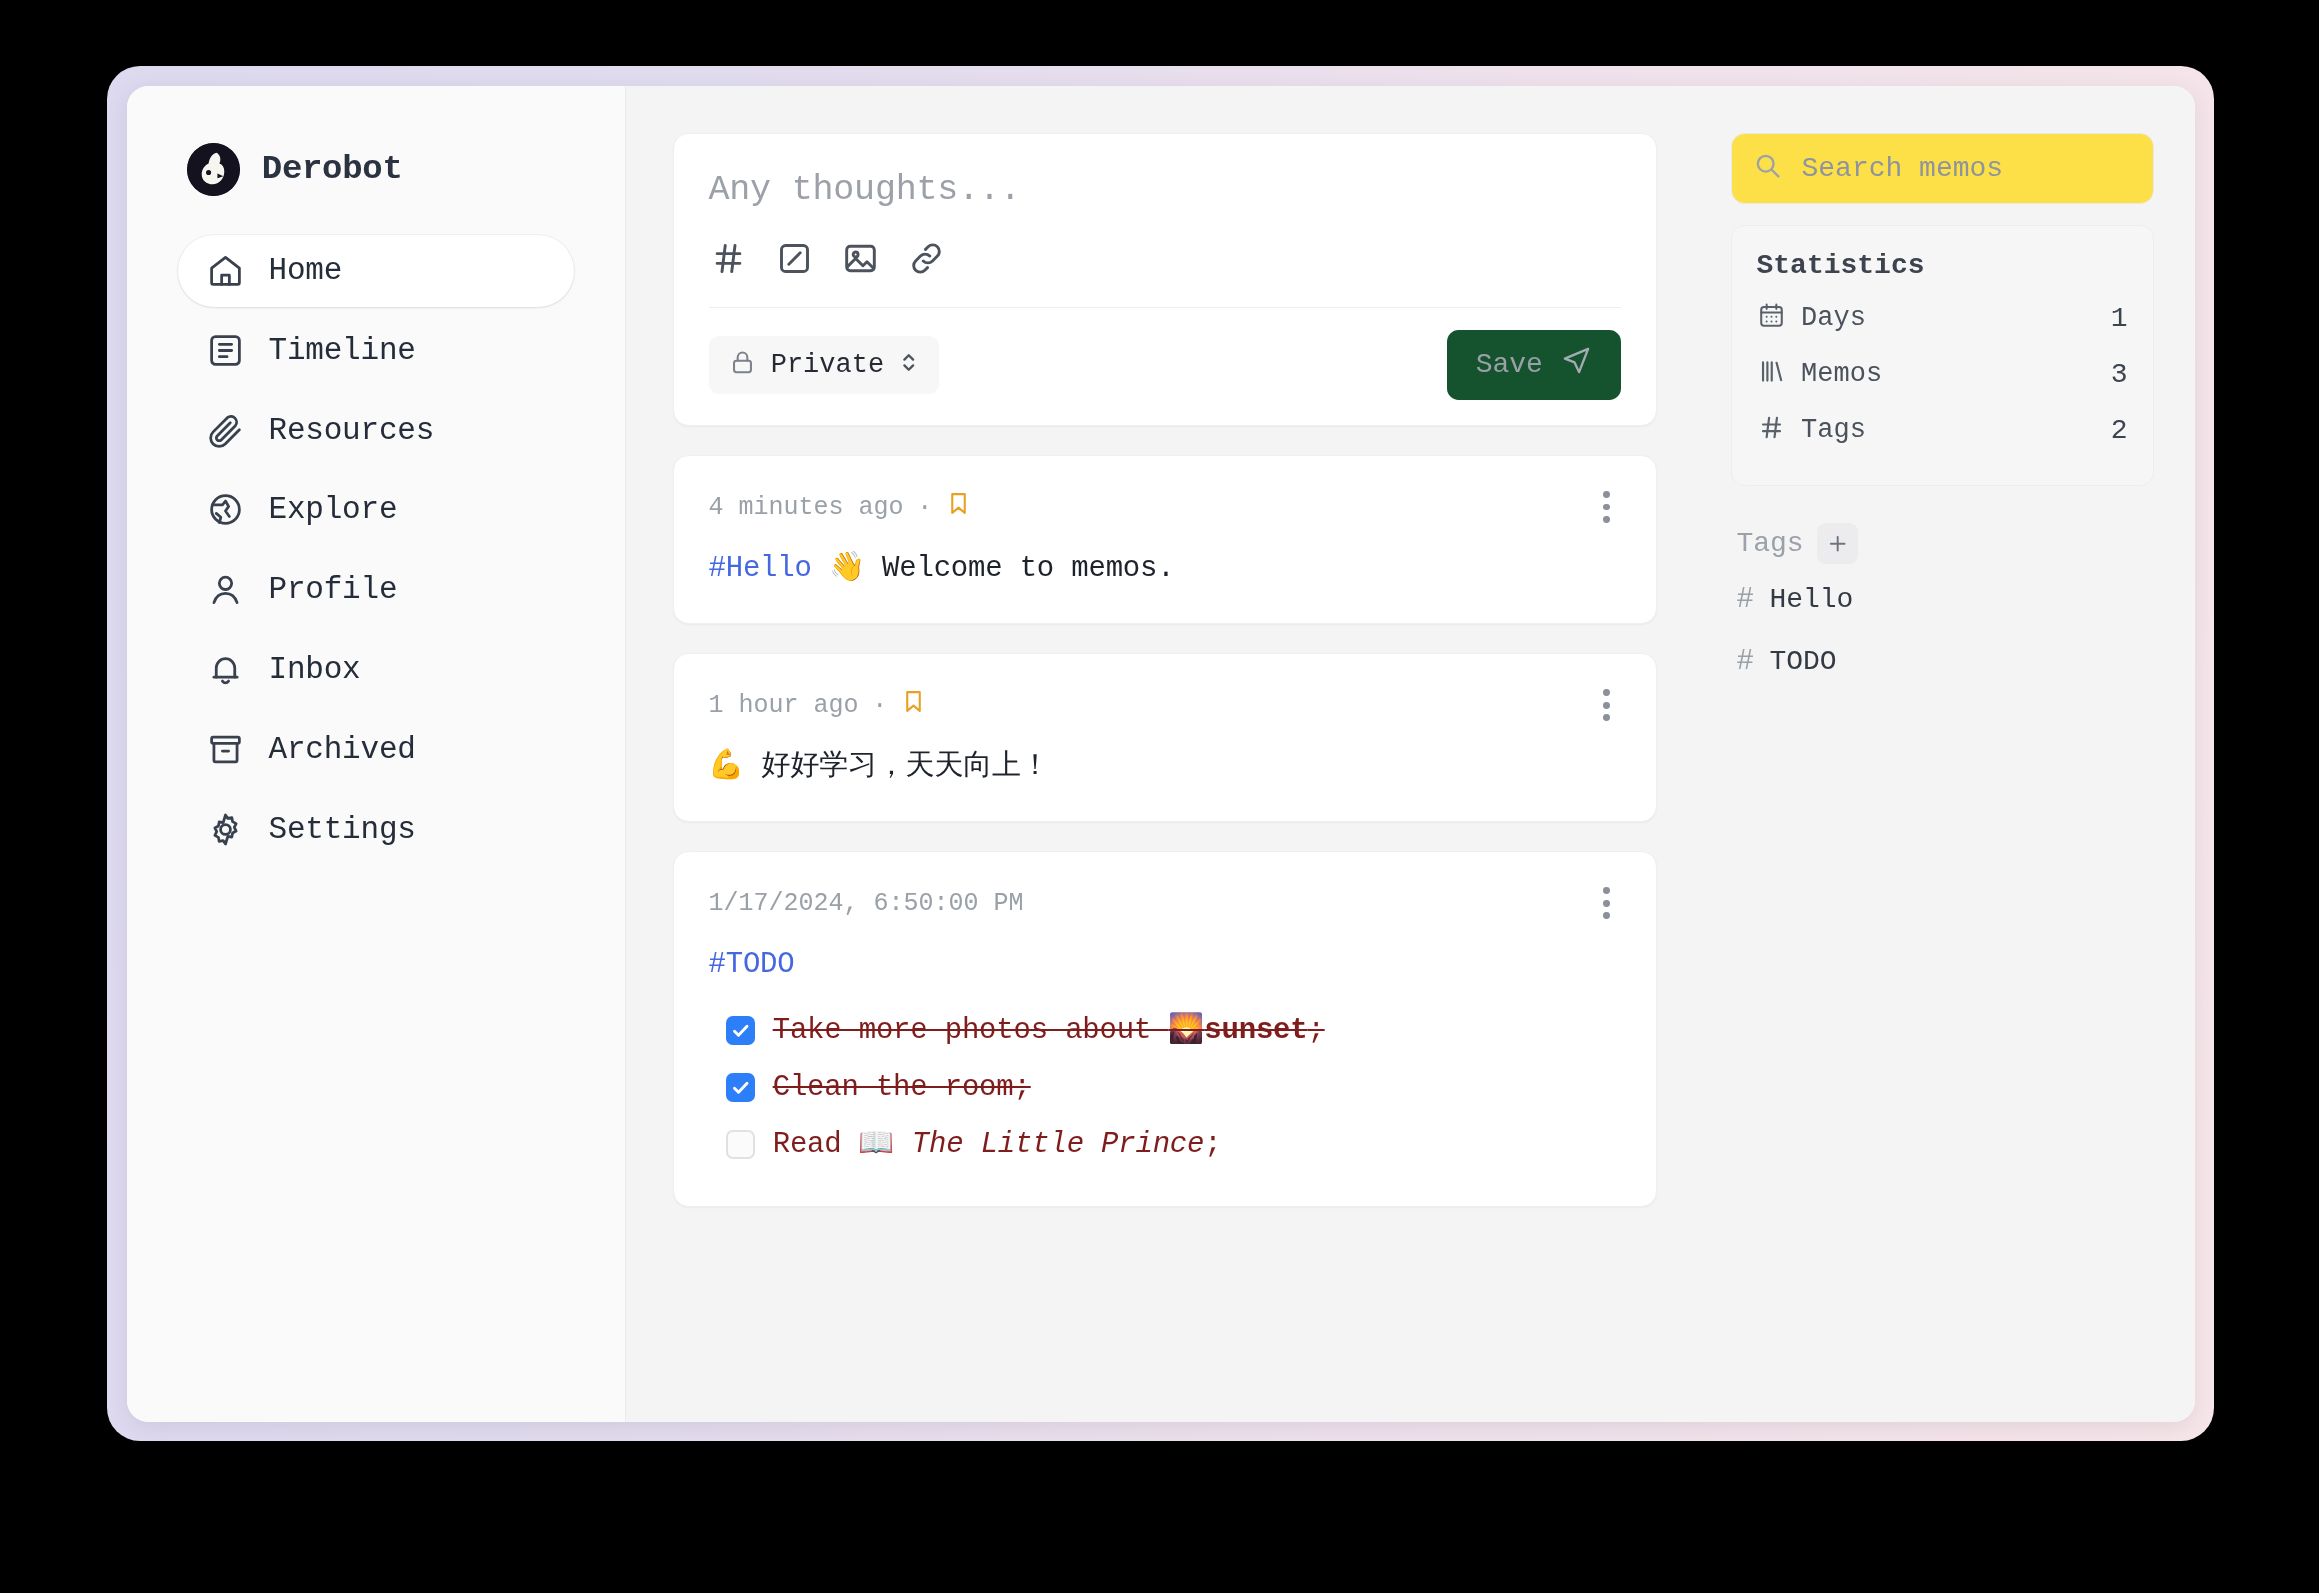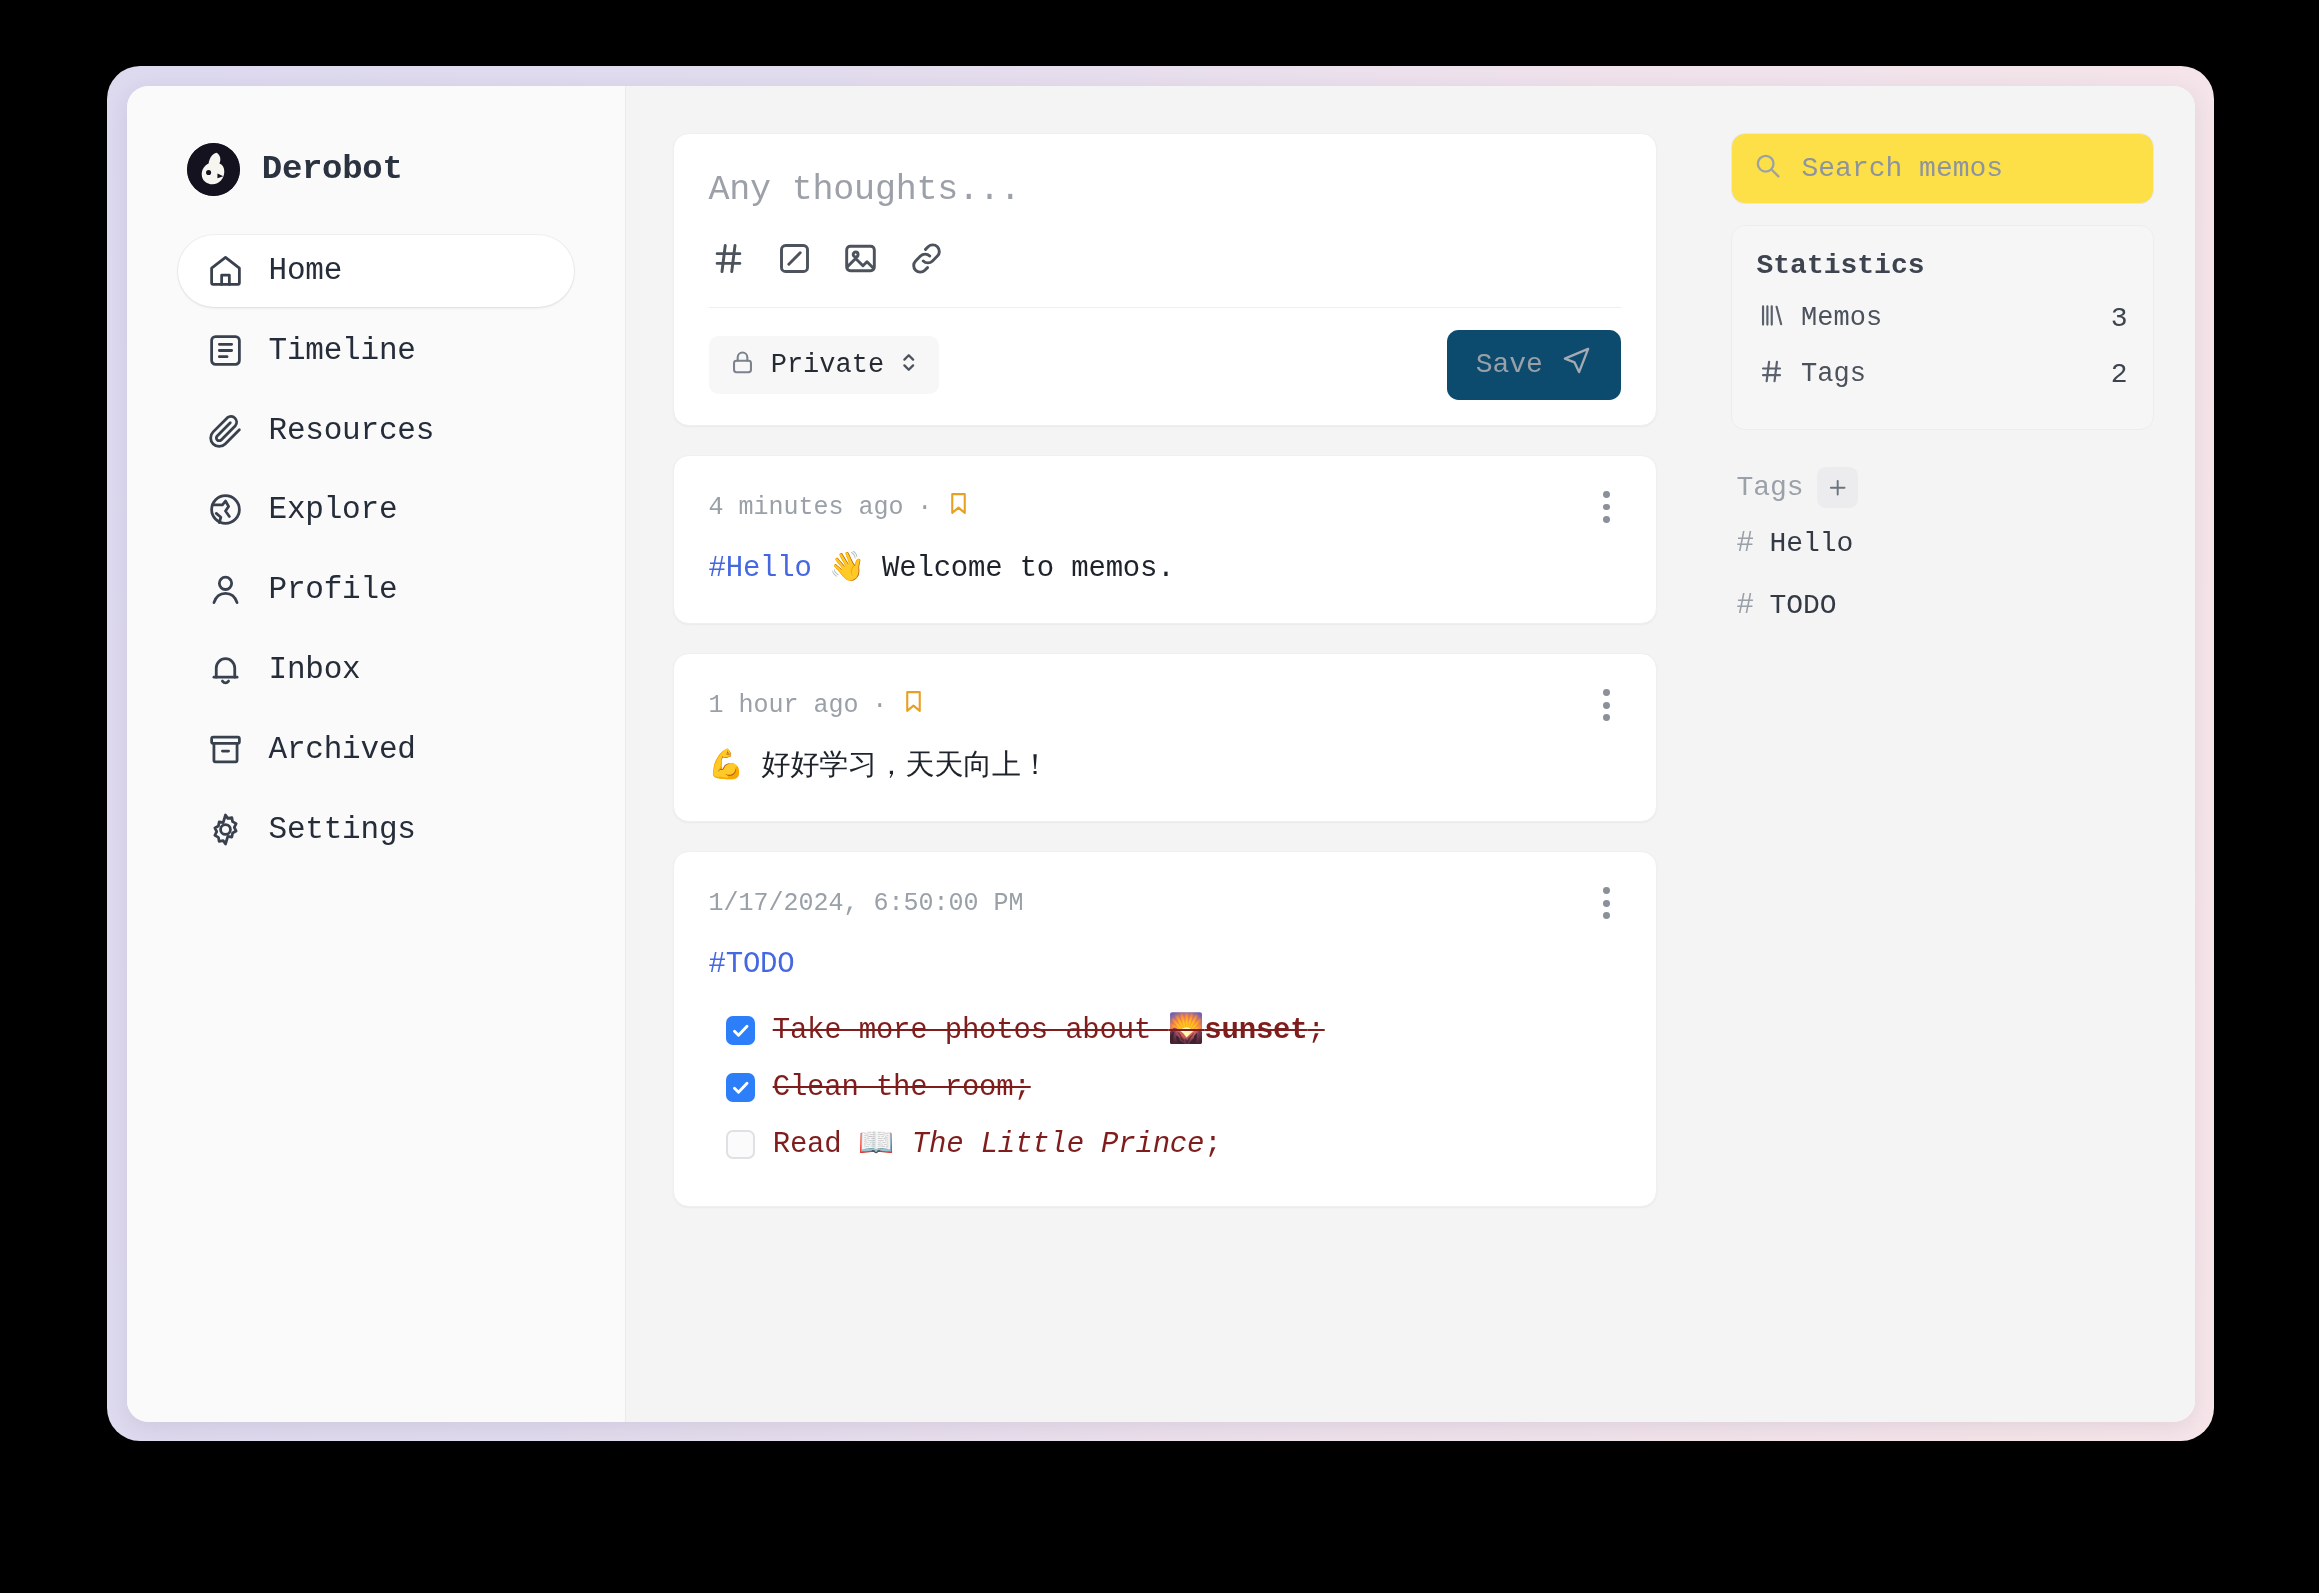--- a/index.html
+++ b/index.html
@@ -141,21 +141,21 @@
     cursor: pointer;
   }
   .visibility-label {
     font-size: 27px;
     color: #262b33;
   }
   .save-btn {
     display: flex;
     align-items: center;
     gap: 17.6px;
-    background: #0c4a6e;
+    background: #14532d;
     color: #9aa0a7;
     border: none;
     border-radius: 11.7px;
     padding: 15.6px 29px;
     font-size: 28px;
     font-family: inherit;
     cursor: default;
   }
 
   
@@ -553,20 +553,33 @@
             <circle cx="10.5" cy="10.5" r="6.5"></circle>
               <path d="M15.5 15.5L21 21"></path>
           </svg>
         </span>
         <input type="text" placeholder="Search memos" style="">
       </div>
 
       <div class="stats">
         <div class="stats-title">Statistics</div>
 
+        <div class="stat-row">
+          <div class="stat-left">
+            <span>
+              <svg width="29" height="29" viewBox="0 0 24 24" fill="none" stroke="#5a616b" stroke-width="1.7" stroke-linecap="round">
+                <rect x="3.5" y="5" width="17" height="15.5" rx="2.2"></rect>
+                <path d="M3.5 9.5h17M8 3v3.5M16 3v3.5"></path>
+                <path d="M8 13h.01M12 13h.01M16 13h.01M8 17h.01M12 17h.01M16 17h.01"></path>
+              </svg>
+            </span>
+            <span class="stat-label">Days</span>
+          </div>
+          <span class="stat-value">1</span>
+        </div>
 
         <div class="stat-row">
           <div class="stat-left">
             <span>
               <svg width="29" height="29" viewBox="0 0 24 24" fill="none" stroke="#5a616b" stroke-width="1.8" stroke-linecap="round">
                 <path d="M5 4.5v15M8.6 4.5v15M12.2 4.5v15M16.2 4.8l3.8 14.4"></path>
               </svg>
             </span>
             <span class="stat-label">Memos</span>
           </div>

